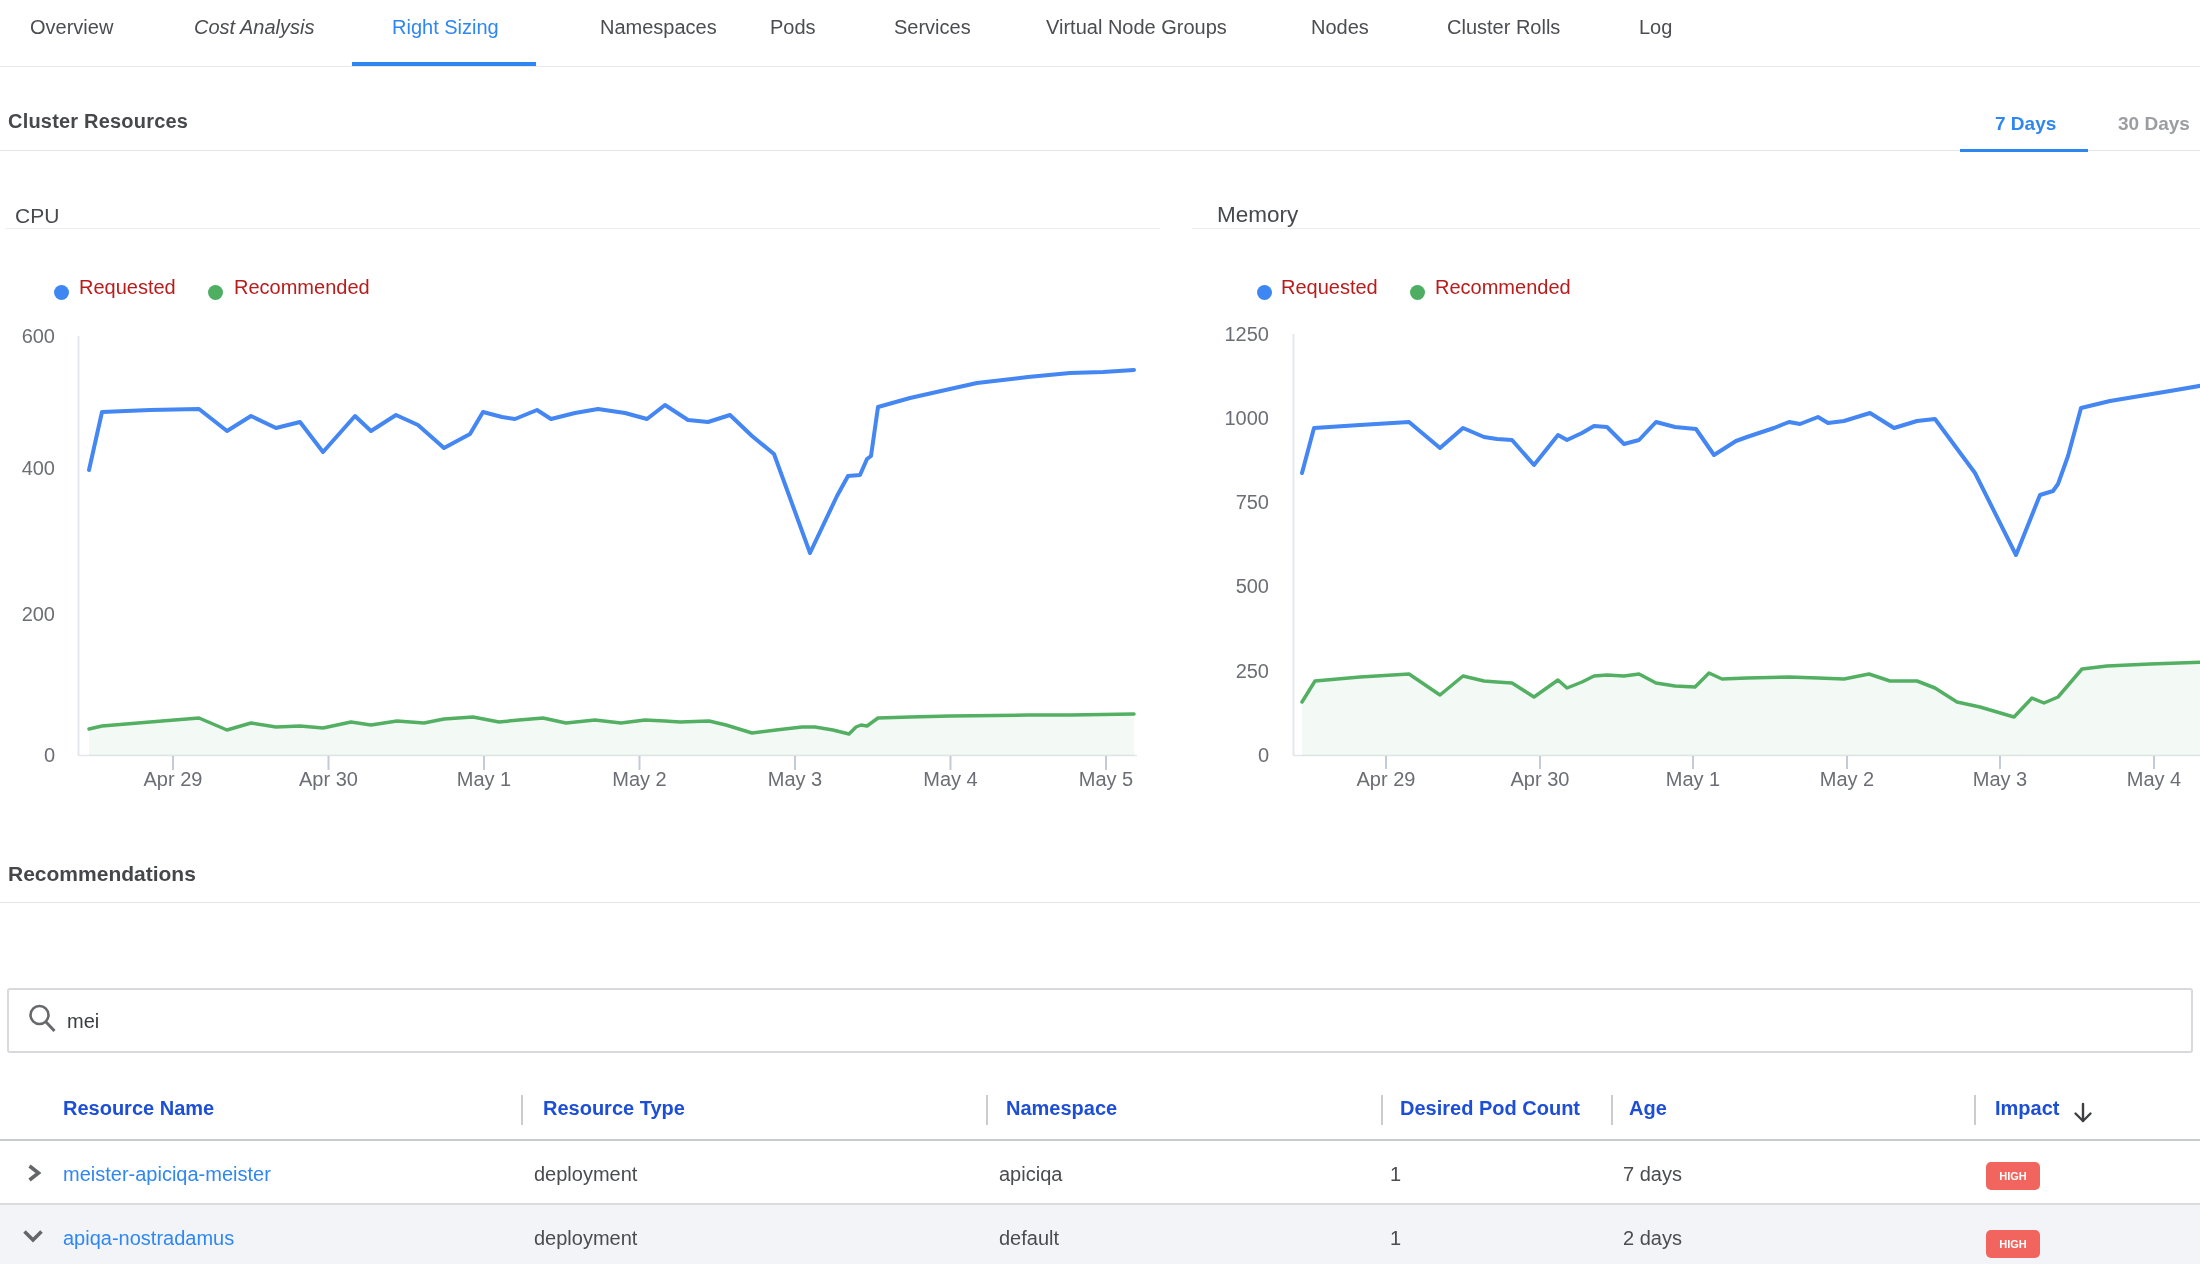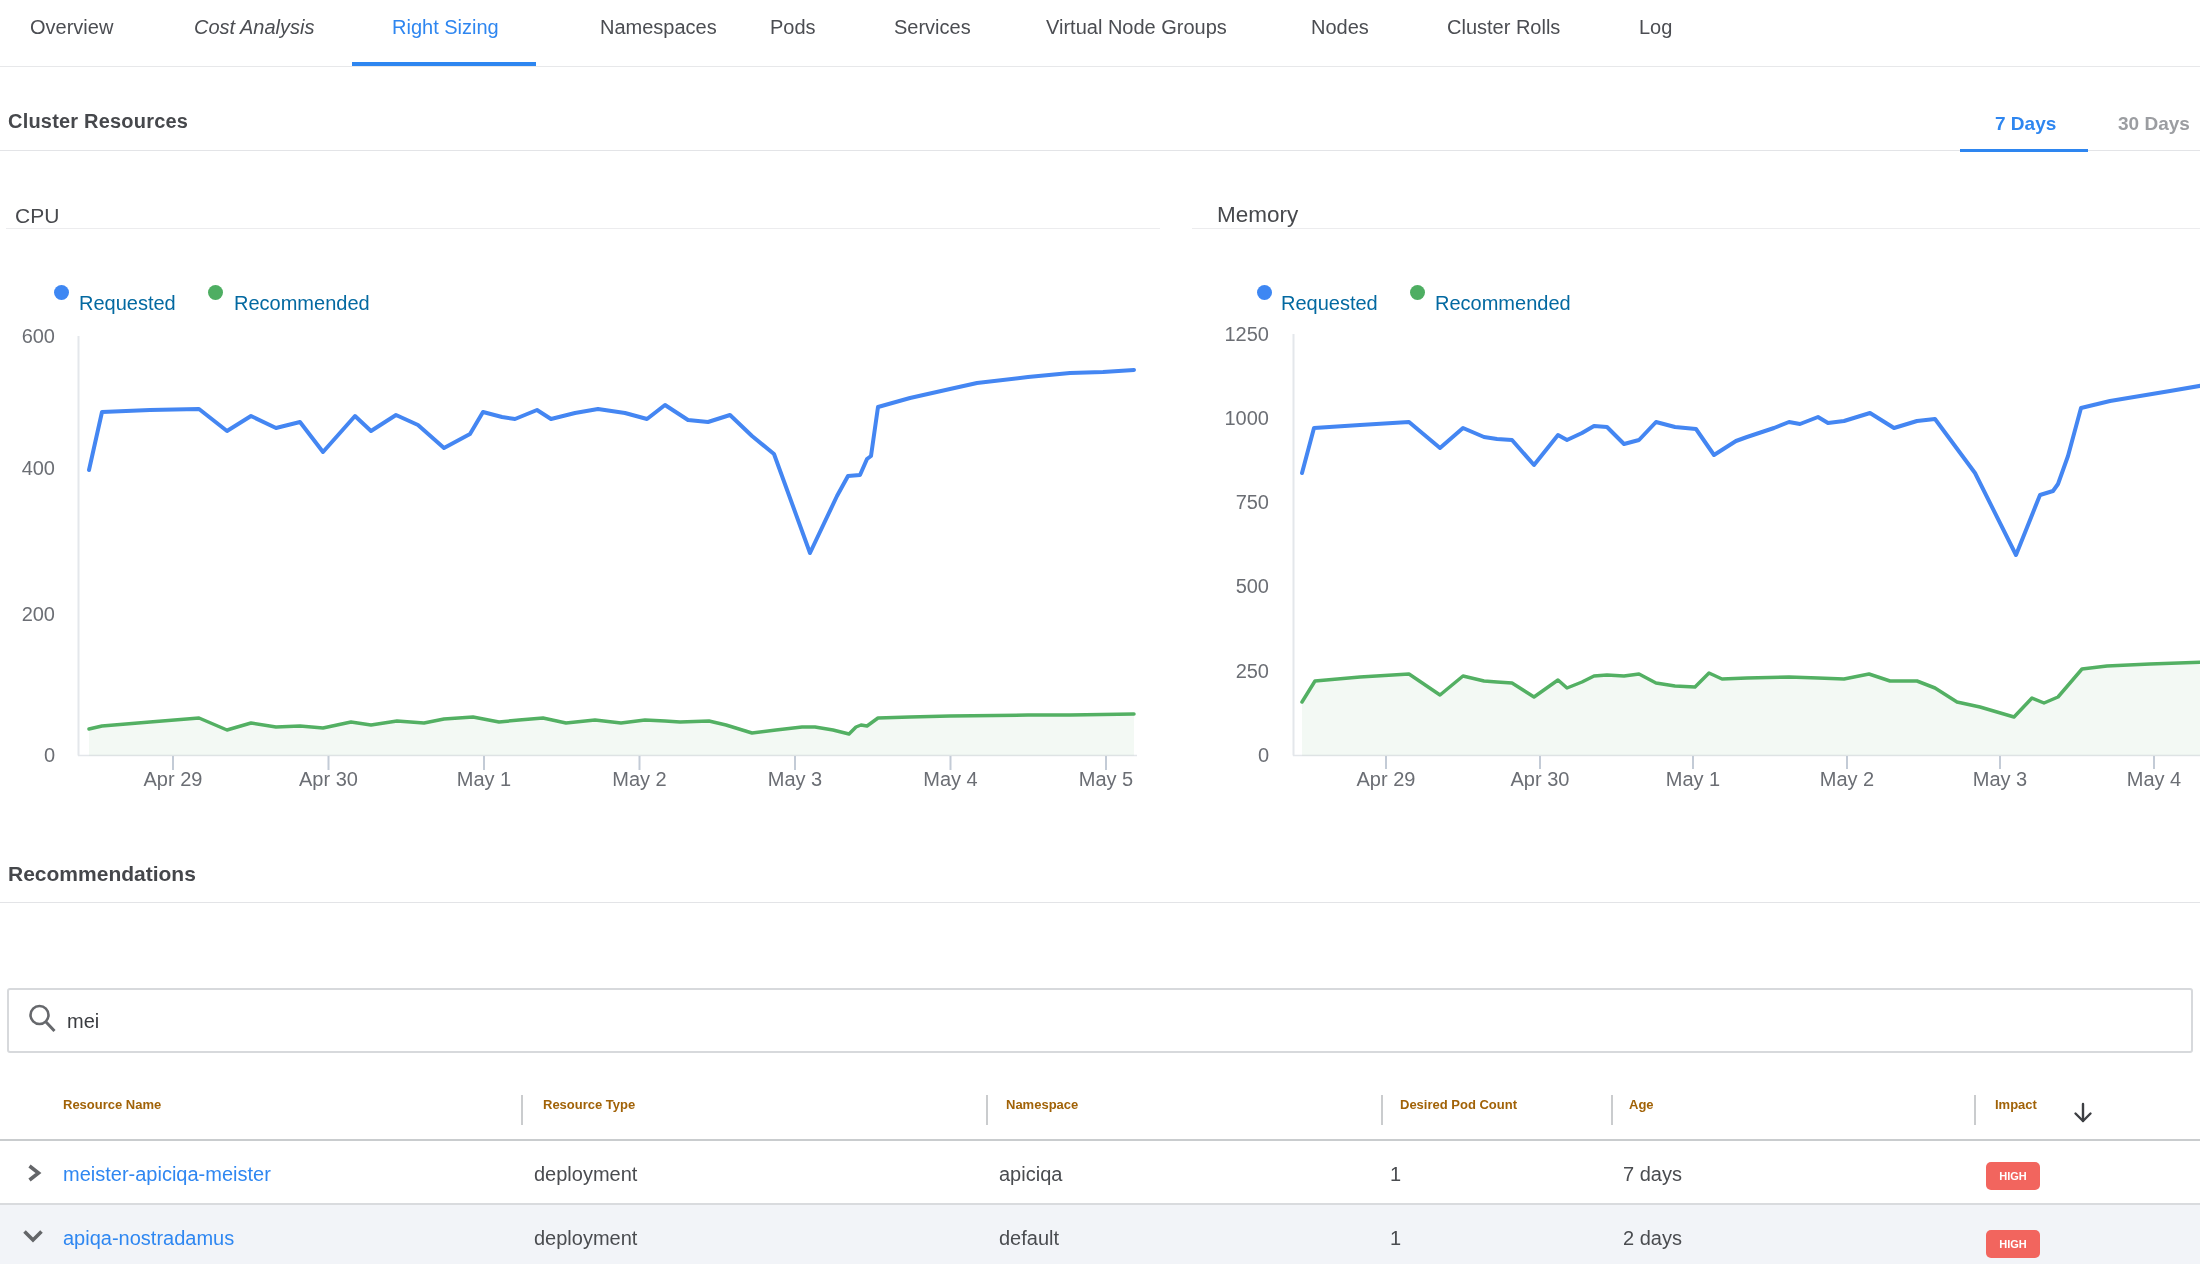--- a/index.html
+++ b/index.html
@@ -6,29 +6,29 @@
   html,body { background:#fff; }
   .page {
     position:relative; width:2200px; height:1264px; overflow:hidden;
     font-family:"Liberation Sans", sans-serif; background:#fff;
   }
   .abs { position:absolute; white-space:nowrap; }
   .tab { font-size:20px; color:#4b4d52; top:16px; }
   .tab.active { color:#2e86f0; }
   .hline { position:absolute; left:0; width:2200px; }
   .legend-dot { position:absolute; width:15px; height:15px; border-radius:50%; }
-  .legend-txt { font-size:20px; color:#0369a1; top:292px; }
+  .legend-txt { font-size:20px; color:#b91c1c; top:276px; }
   .cell { font-size:20px; color:#4a4c50;text-align:right; }
   .link { font-size:20px; color:#2f87f1; }
   .badge {
     position:absolute; width:54px; height:28px; background:#f2655e; border-radius:5px;
     color:#fff; font-size:11px; font-weight:bold; text-align:center; line-height:28px;
   }
   .pipe { position:absolute; width:2px; height:30px; top:1095px; background:#caccce; }
-  .th { font-size:13px; font-weight:bold; color:#a16207; top:1097px; }
+  .th { font-size:20px; font-weight:bold; color:#1d4ed8; top:1097px; }
 </style>
 </head>
 <body>
 <div class="page">
 
   <span class="abs tab" style="left:30px;">Overview</span>
   <span class="abs tab" style="left:194px;font-style:italic;">Cost Analysis</span>
   <span class="abs tab active" style="left:392px;">Right Sizing</span>
   <span class="abs tab" style="left:576px;margin-left:24px;">Namespaces</span>
   <span class="abs tab" style="left:770px;">Pods</span>

